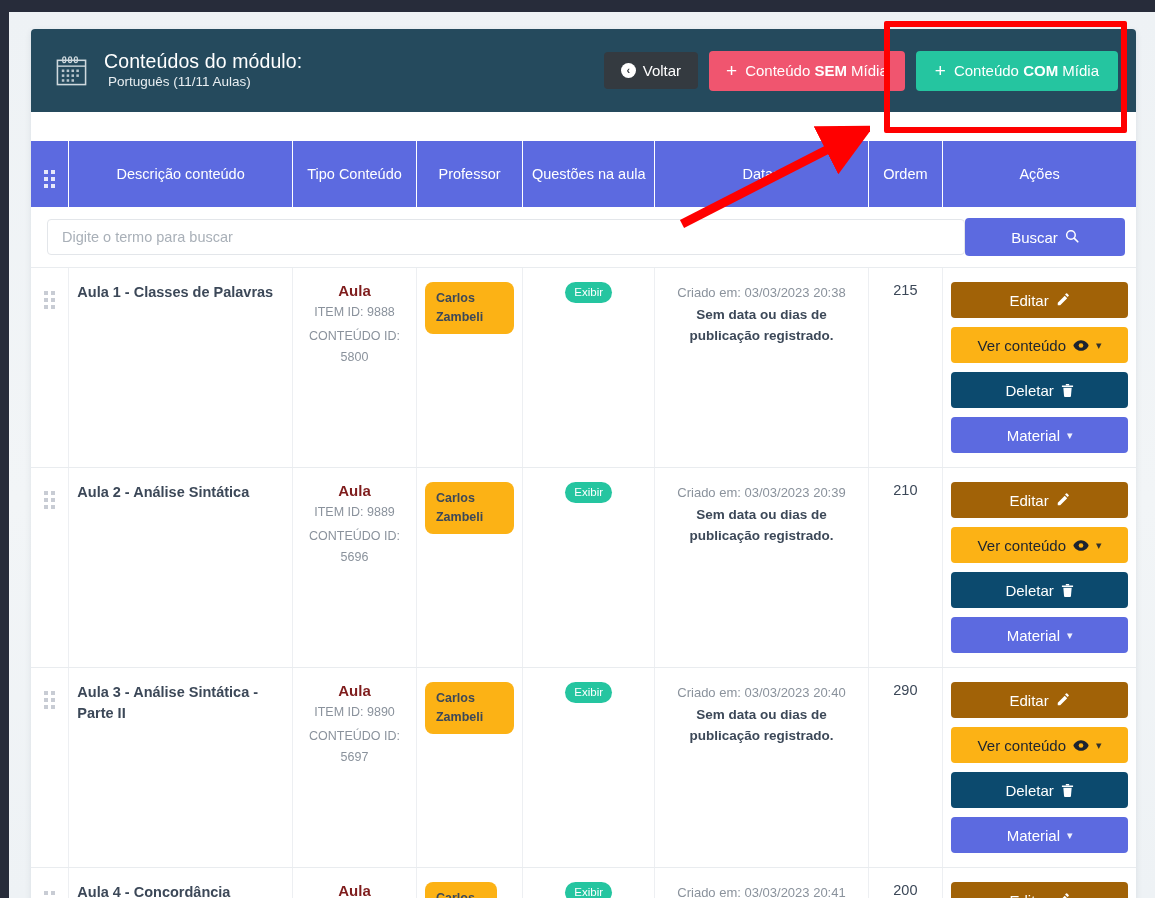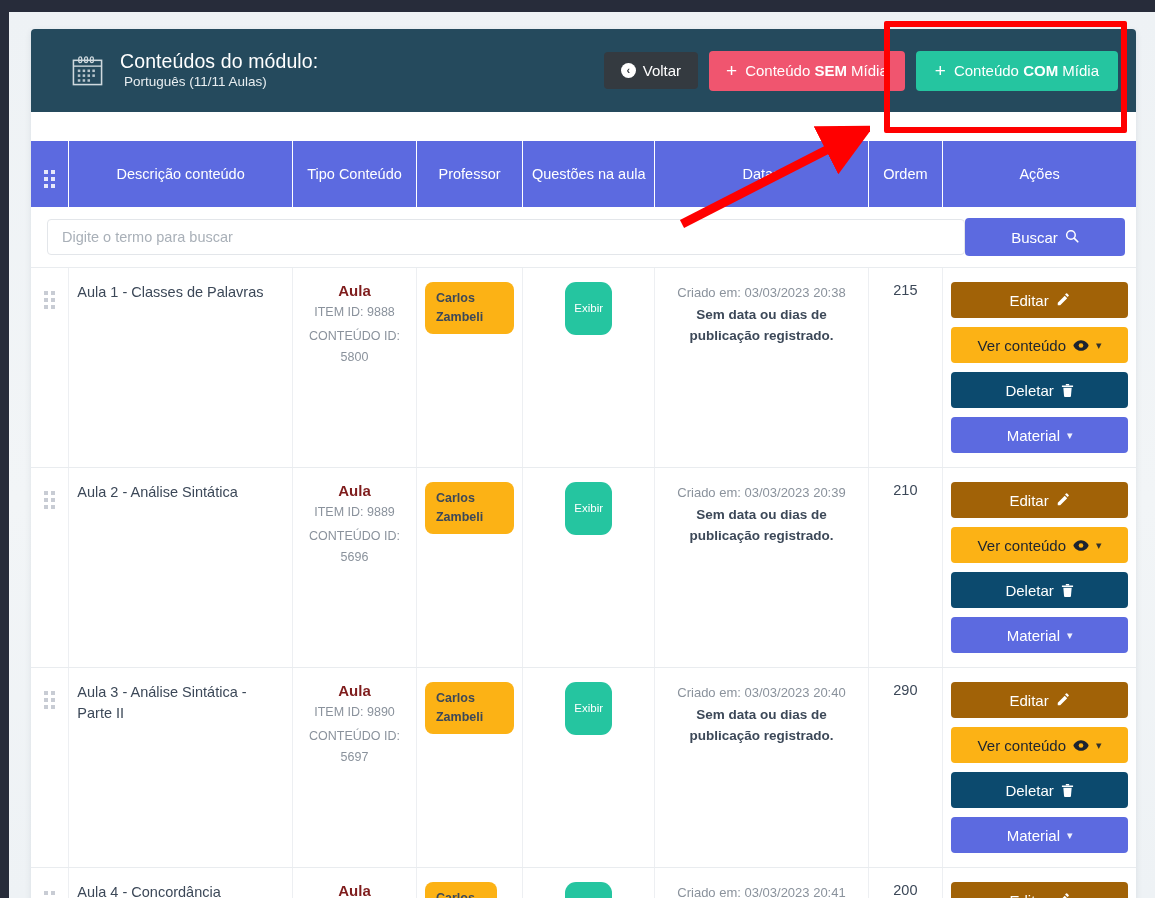--- a/index.html
+++ b/index.html
@@ -36,21 +36,21 @@
     box-shadow: 0 2px 6px rgba(40,50,70,.10);
   }
 
   
   .card-head {
     position: relative;
     height: 83px;
     background: #254a5d;
     border-radius: 4px 4px 0 0;
     display: flex; align-items: center;
-    padding: 0 18px 0 40px;
+    padding: 0 18px 0 24px;
   }
   .cal-icon { width: 33px; height: 33px; flex: 0 0 33px; margin-right: 16px; }
   .head-text { flex: 0 0 auto; }
   .head-title {
     font-size: 19.5px; color: #ffffff; font-weight: 400; line-height: 22px;
     letter-spacing: .1px;
   }
   .head-sub {
     font-size: 13.5px; color: #e8eef1; font-weight: 400;
     line-height: 20px; padding-left: 4px;
@@ -141,34 +141,34 @@
   table.tbl td {
     border-bottom: 1px solid #e9ecef;
     border-right: 1px solid #edeff2;
     vertical-align: top;
     padding: 14px 8px;
     font-size: 14.5px;
     color: #3c4858;
   }
   table.tbl td:last-child { border-right: none; }
   td.cell-handle { text-align:center; padding-top: 18px; }
-  td.cell-desc { font-weight: normal; color: #3c4858; line-height: 21px; padding-left: 14px; padding-right: 10px; }
+  td.cell-desc { font-weight: bold; color: #3c4858; line-height: 21px; padding-left: 14px; padding-right: 10px; }
   td.cell-tipo { text-align: center; }
   .tipo-name { font-weight: bold; color: #7f1d1d; font-size: 15px; }
   .tipo-meta { color: #8a929c; font-size: 12.5px; line-height: 21px; margin-top: 3px; }
   td.cell-prof { text-align: left; font-weight: bold; }
   .prof-badge {
     display: inline-block; background: #fcb215; color: #3c4858;
     border-radius: 8px; padding: 7px 11px; font-size: 12.5px; line-height: 19px;
     min-width: 72px;
   }
   td.cell-quest { text-align: center; }
   .exibir-badge {
     display: inline-block; background: #25c5a0; color: #ffffff;
-    border-radius: 11px; padding: 18px 9px; font-size: 11.5px; line-height: 17px;
+    border-radius: 11px; padding: 2px 9px; font-size: 11.5px; line-height: 17px;
   }
   td.cell-datas { text-align: center; line-height: 21px; }
   .data-created { color: #8a929c; font-size: 13px; }
   .data-none { color: #3c4858; font-weight: bold; font-size: 13.5px; display:block; margin-top:1px;}
   td.cell-ordem { text-align: center; font-size: 16px; color: #3c4858; }
   td.cell-acoes { padding: 14px 10px; }
 
   .act { width: 100%; display:flex; align-items:center; justify-content:center;
          border: none; border-radius: 4px; height: 36px; margin-bottom: 9px;
          font-size: 15px; cursor: pointer; gap: 7px;

